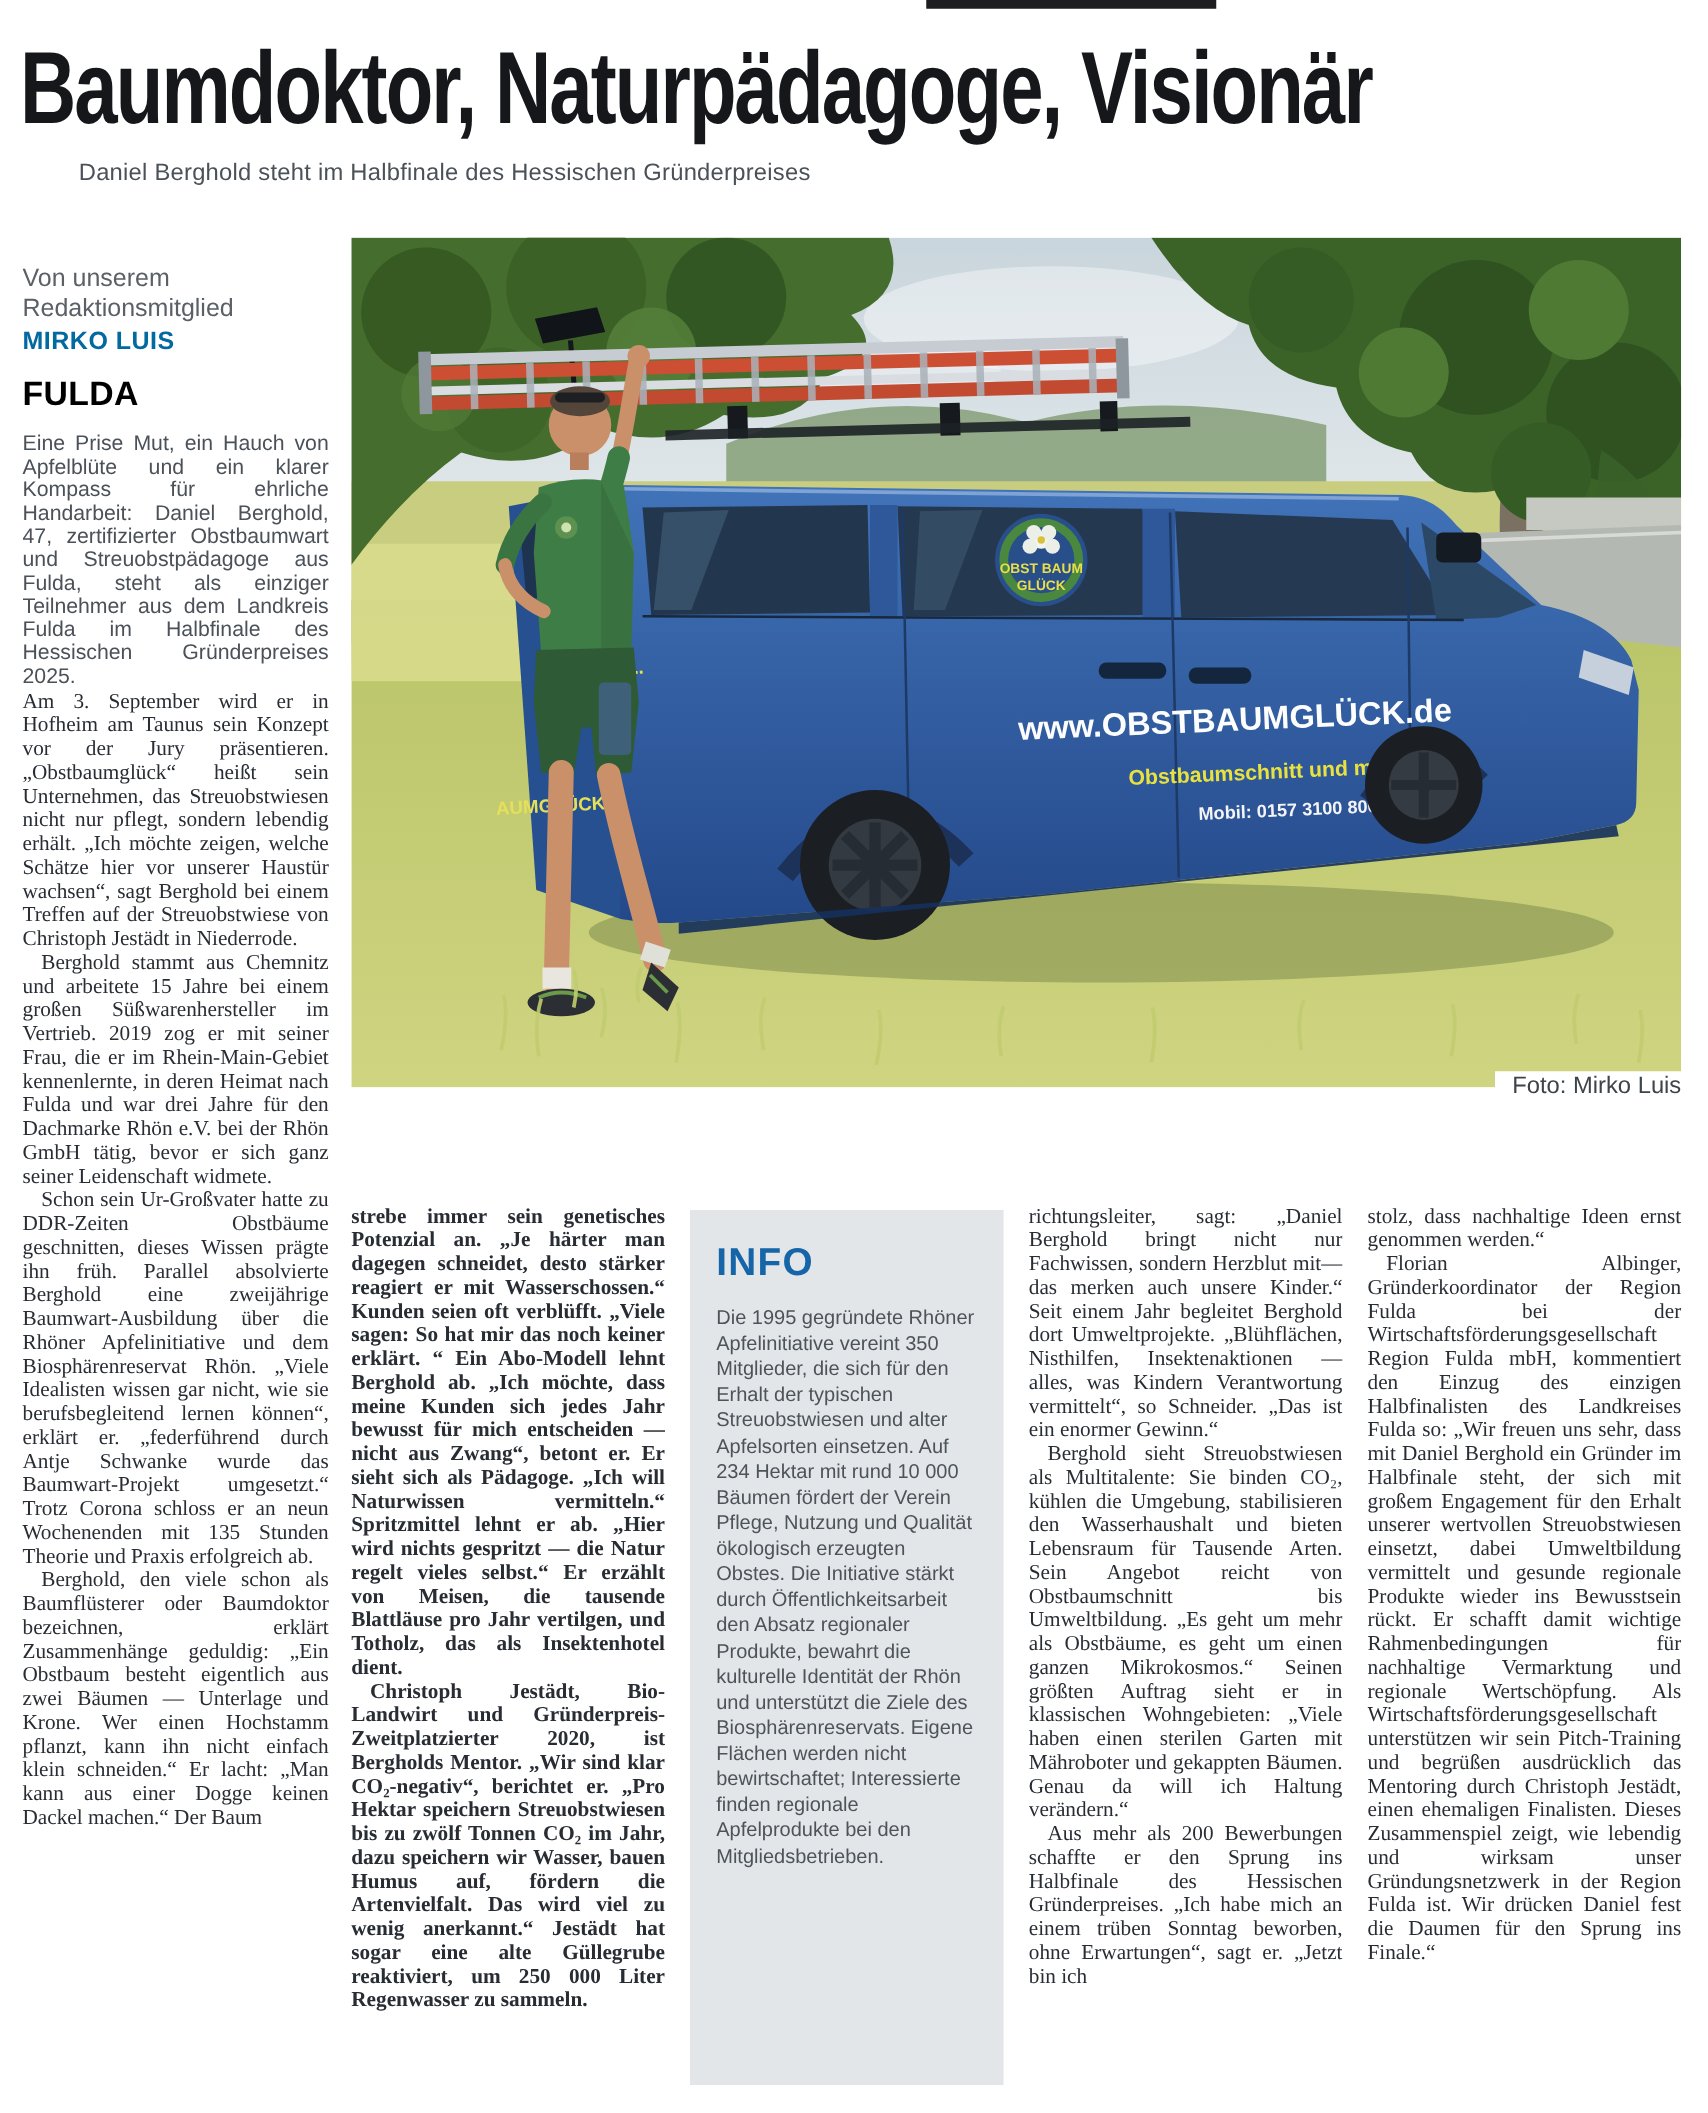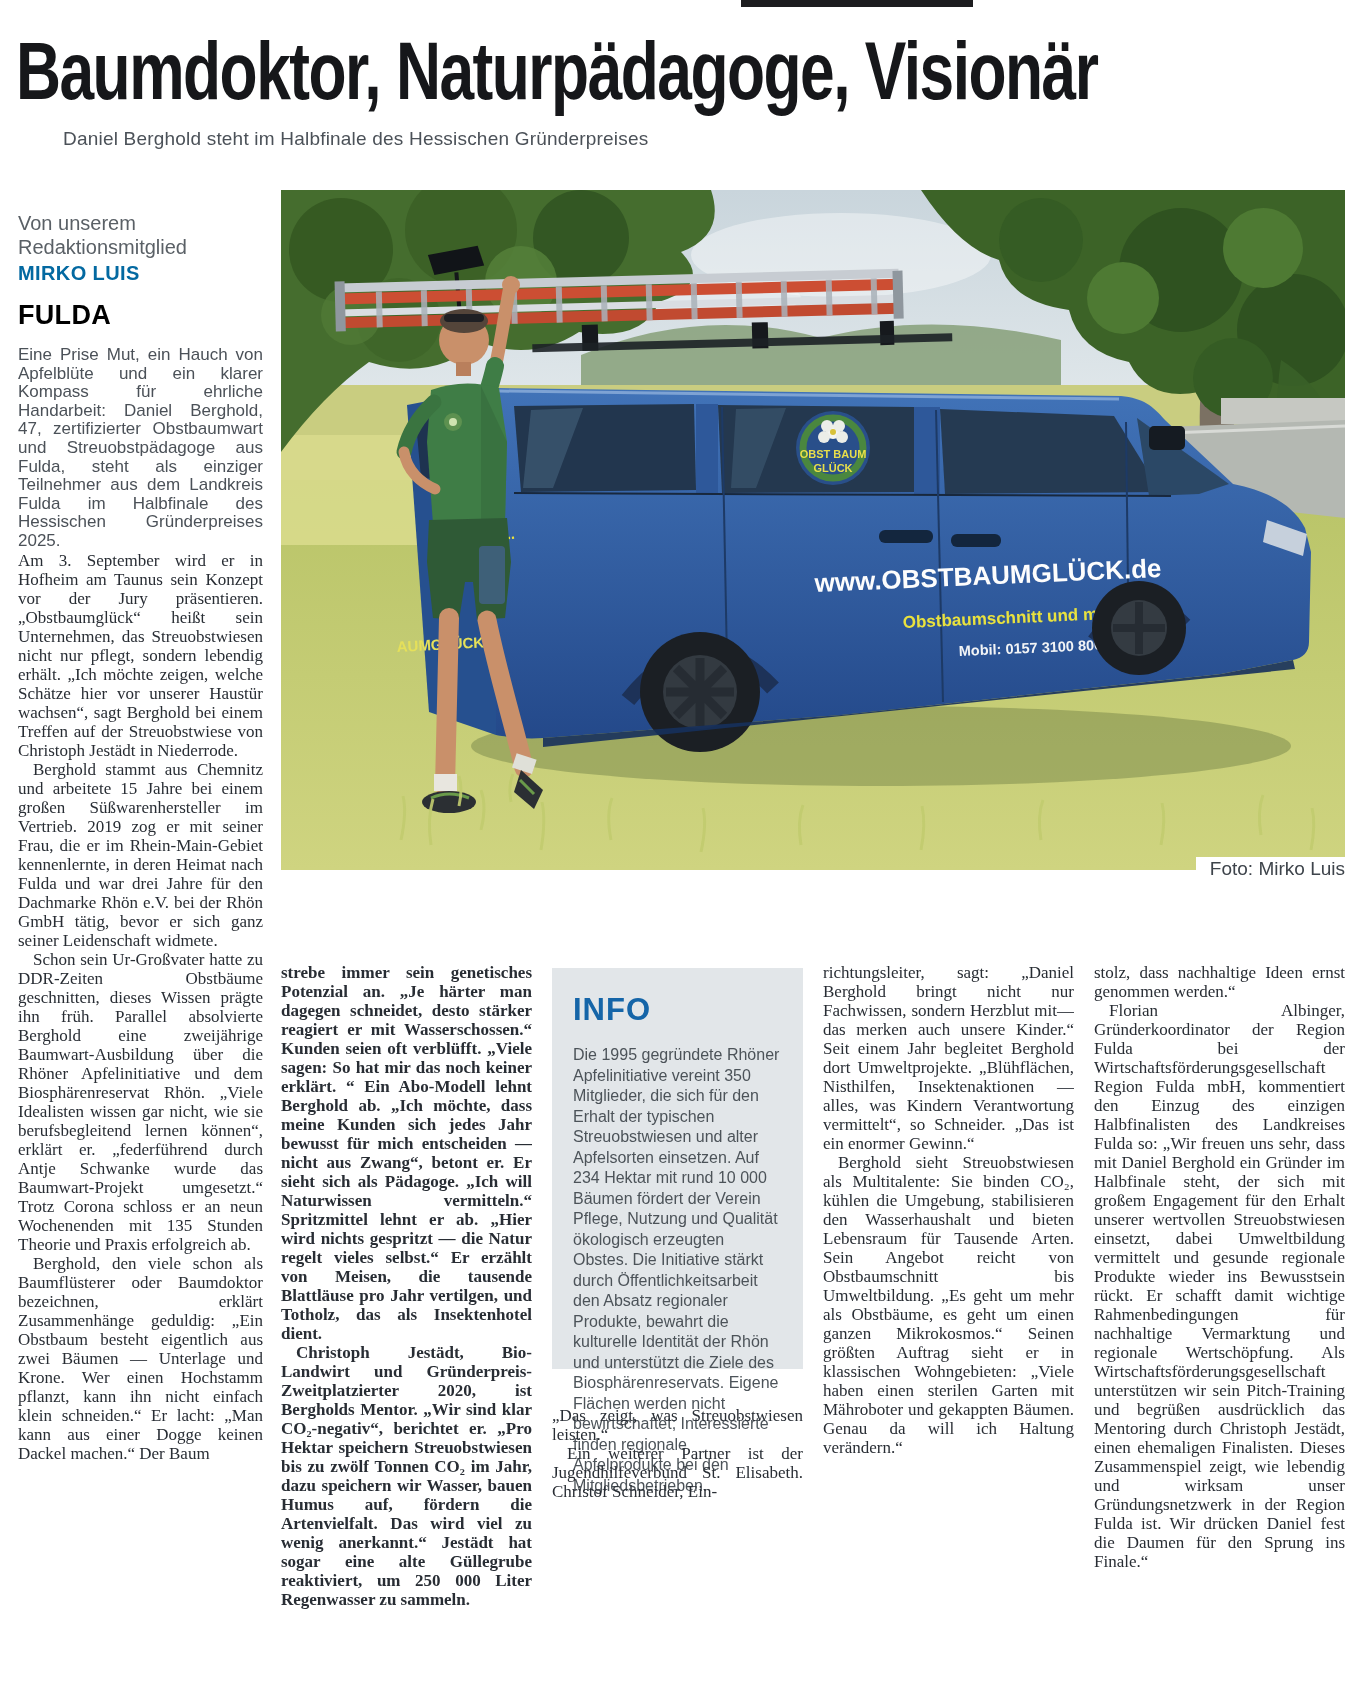--- a/index.html
+++ b/index.html
@@ -24,21 +24,21 @@
   .indent{text-indent:15px;}
   .gap-top{margin-top:21px;}
   
   .photo{position:absolute;left:281px;top:190px;width:1064px;height:680px;overflow:hidden;}
   .caption{position:absolute;left:281px;top:882px;width:1064px;font-size:19px;line-height:24px;
         color:#3e444b;}
   .credit{position:absolute;right:0;bottom:1px;font-size:19px;color:#3e444b;background:#fff;padding-left:14px;}
   
   .bcol{position:absolute;top:963px;height:727px;width:251px;overflow:hidden;}
   .c1{left:281px;font-weight:bold;} .c2{left:552px;} .c3{left:823px;} .c4{left:1094px;}
-  .info-box{box-sizing:border-box;height:401px;margin-top:5px;background:#e2e6e9;
+  .info-box{box-sizing:border-box;height:700px;margin-top:5px;background:#e2e6e9;
         padding:24px 20px 36px 21px;}
   .info-title{font-size:31px;font-weight:700;color:#1565a8;letter-spacing:1px;}
   .info-text{margin-top:17px;font-size:16px;line-height:20.5px;color:#4c5359;}
   .after-info{margin-top:37px;}
 </style>
 </head>
 <body>
 
 <div class="page">
 
@@ -277,20 +277,21 @@
     </div>
     <div class="serif after-info">
       <p>„Das zeigt, was Streuobstwiesen leisten.“</p>
       <p class="indent">Ein weiterer Partner ist der Jugendhilfeverbund St. Elisabeth. Christof Schneider, Ein-</p>
     </div>
   </div>
 
   <div class="bcol c3 serif">
     <p>richtungsleiter, sagt: „Daniel Berghold bringt nicht nur Fachwissen, sondern Herzblut mit— das merken auch unsere Kinder.“ Seit einem Jahr begleitet Berghold dort Umweltprojekte. „Blühflächen, Nisthilfen, Insektenaktionen — alles, was Kindern Verantwortung vermittelt“, so Schneider. „Das ist ein enormer Gewinn.“</p>
     <p class="indent">Berghold sieht Streuobstwiesen als Multitalente: Sie binden CO₂, kühlen die Umgebung, stabilisieren den Wasserhaushalt und bieten Lebensraum für Tausende Arten. Sein Angebot reicht von Obstbaumschnitt bis Umweltbildung. „Es geht um mehr als Obstbäume, es geht um einen ganzen Mikrokosmos.“ Seinen größten Auftrag sieht er in klassischen Wohngebieten: „Viele haben einen sterilen Garten mit Mähroboter und gekappten Bäumen. Genau da will ich Haltung verändern.“</p>
+    <p class="indent">Aus mehr als 200 Bewerbungen schaffte er den Sprung ins Halbfinale des Hessischen Gründerpreises. „Ich habe mich an einem trüben Sonntag beworben, ohne Erwartungen“, sagt er. „Jetzt bin ich</p>
   </div>
 
   <div class="bcol c4 serif">
     <p>stolz, dass nachhaltige Ideen ernst genommen werden.“</p>
     <p class="indent">Florian Albinger, Gründerkoordinator der Region Fulda bei der Wirtschaftsförderungsgesellschaft Region Fulda mbH, kommentiert den Einzug des einzigen Halbfinalisten des Landkreises Fulda so: „Wir freuen uns sehr, dass mit Daniel Berghold ein Gründer im Halbfinale steht, der sich mit großem Engagement für den Erhalt unserer wertvollen Streuobstwiesen einsetzt, dabei Umweltbildung vermittelt und gesunde regionale Produkte wieder ins Bewusstsein rückt. Er schafft damit wichtige Rahmenbedingungen für nachhaltige Vermarktung und regionale Wertschöpfung. Als Wirtschaftsförderungsgesellschaft unterstützen wir sein Pitch-Training und begrüßen ausdrücklich das Mentoring durch Christoph Jestädt, einen ehemaligen Finalisten. Dieses Zusammenspiel zeigt, wie lebendig und wirksam unser Gründungsnetzwerk in der Region Fulda ist. Wir drücken Daniel fest die Daumen für den Sprung ins Finale.“</p>
   </div>
 
 </div>
 
 </body></html>

